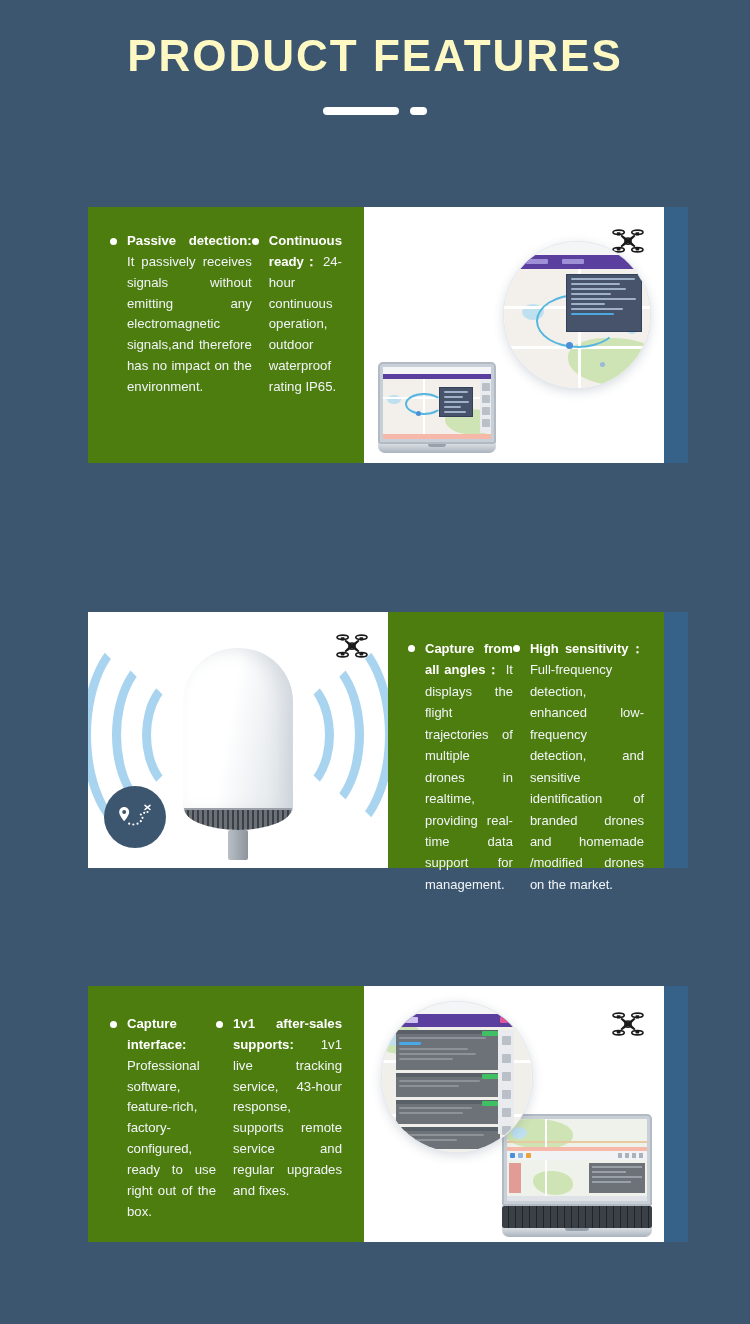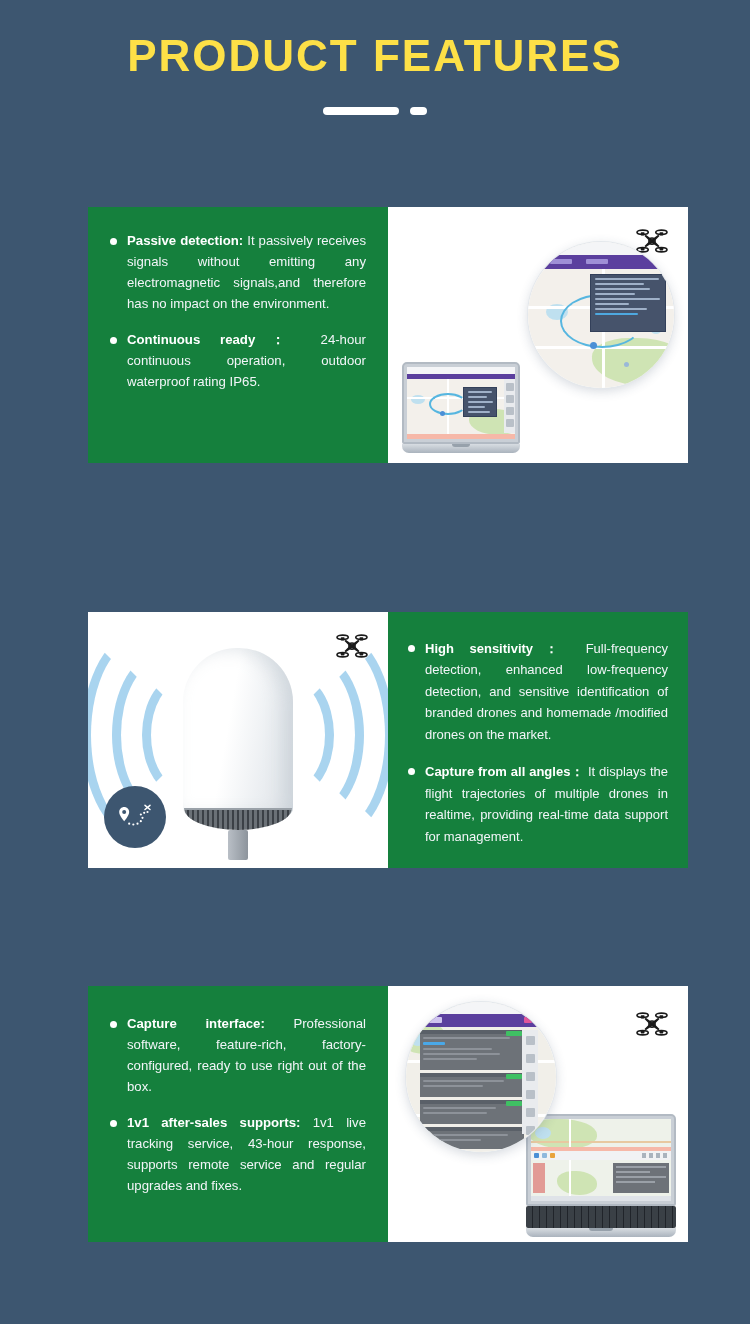--- a/index.html
+++ b/index.html
@@ -7,21 +7,21 @@
   body {
     background:#3d5670;
     font-family:"Liberation Sans", sans-serif;
     overflow:hidden;
     position:relative;
   }
 
   
   .header { width:750px; padding-top:32px; text-align:center; }
   .page-title {
-    color:#fde047;
+    color:#fef9c3;
     font-family:"Liberation Sans", sans-serif;
     font-size:44px;
     font-weight:700;
     letter-spacing:2px;
     line-height:1.1;
   }
   .divider { margin:26px auto 0; width:104px; height:10px; position:relative; }
   .divider .bar {
     position:absolute; left:0; top:1px;
     width:76px; height:8px; background:#ffffff; border-radius:4px;
@@ -38,24 +38,24 @@
     width:600px;
     height:256px;
     display:flex;
     background:#366188;
   }
   #card-1 { top:207px; }
   #card-2 { top:612px; }
   #card-3 { top:986px; }
 
   .text-pane {
-    width:300px; height:100%;
-    background:#15803d;
+    width:276px; height:100%;
+    background:#4d7c0f;
     padding:22px 22px 10px 22px;
-    display:flex; flex-direction:column; justify-content:flex-start;
+    display:flex; justify-content:flex-start;
   }
   .image-pane {
     width:300px; height:100%;
     background:#ffffff;
     position:relative; overflow:hidden;
   }
 
   .bullet-row { display:flex; margin-bottom:16px; }
   .bullet-row:last-child { margin-bottom:0; }
   .bullet-dot {
@@ -341,25 +341,25 @@
           <rect x="14" y="42" width="6" height="5" rx="1"></rect>
           <rect x="44" y="42" width="6" height="5" rx="1"></rect>
         </g>
       </svg>
     </div>
   </div>
 
   <div class="text-pane">
     <div class="bullet-row">
       <span class="bullet-dot"></span>
+      <div class="bullet-text"><span class="lead">Capture from all angles：</span><span> It displays the flight  trajectories of multiple drones in realtime, providing real-time data support for management.</span></div>
+    </div>
+    <div class="bullet-row">
+      <span class="bullet-dot"></span>
       <div class="bullet-text"><span class="lead">High sensitivity：</span><span>   Full-frequency detection, enhanced low-frequency detection, and sensitive identification of branded drones and homemade /modified drones on the market.</span></div>
-    </div>
-    <div class="bullet-row">
-      <span class="bullet-dot"></span>
-      <div class="bullet-text"><span class="lead">Capture from all angles：</span><span> It displays the flight  trajectories of multiple drones in realtime, providing real-time data support for management.</span></div>
     </div>
   </div>
 </div>
 
 <div class="card" id="card-3">
 
   <div class="text-pane">
     <div class="bullet-row">
       <span class="bullet-dot"></span>
       <div class="bullet-text"><span class="lead">Capture interface:</span><span> Professional software, feature-rich, factory-configured, ready to use right out of the box.</span></div>

